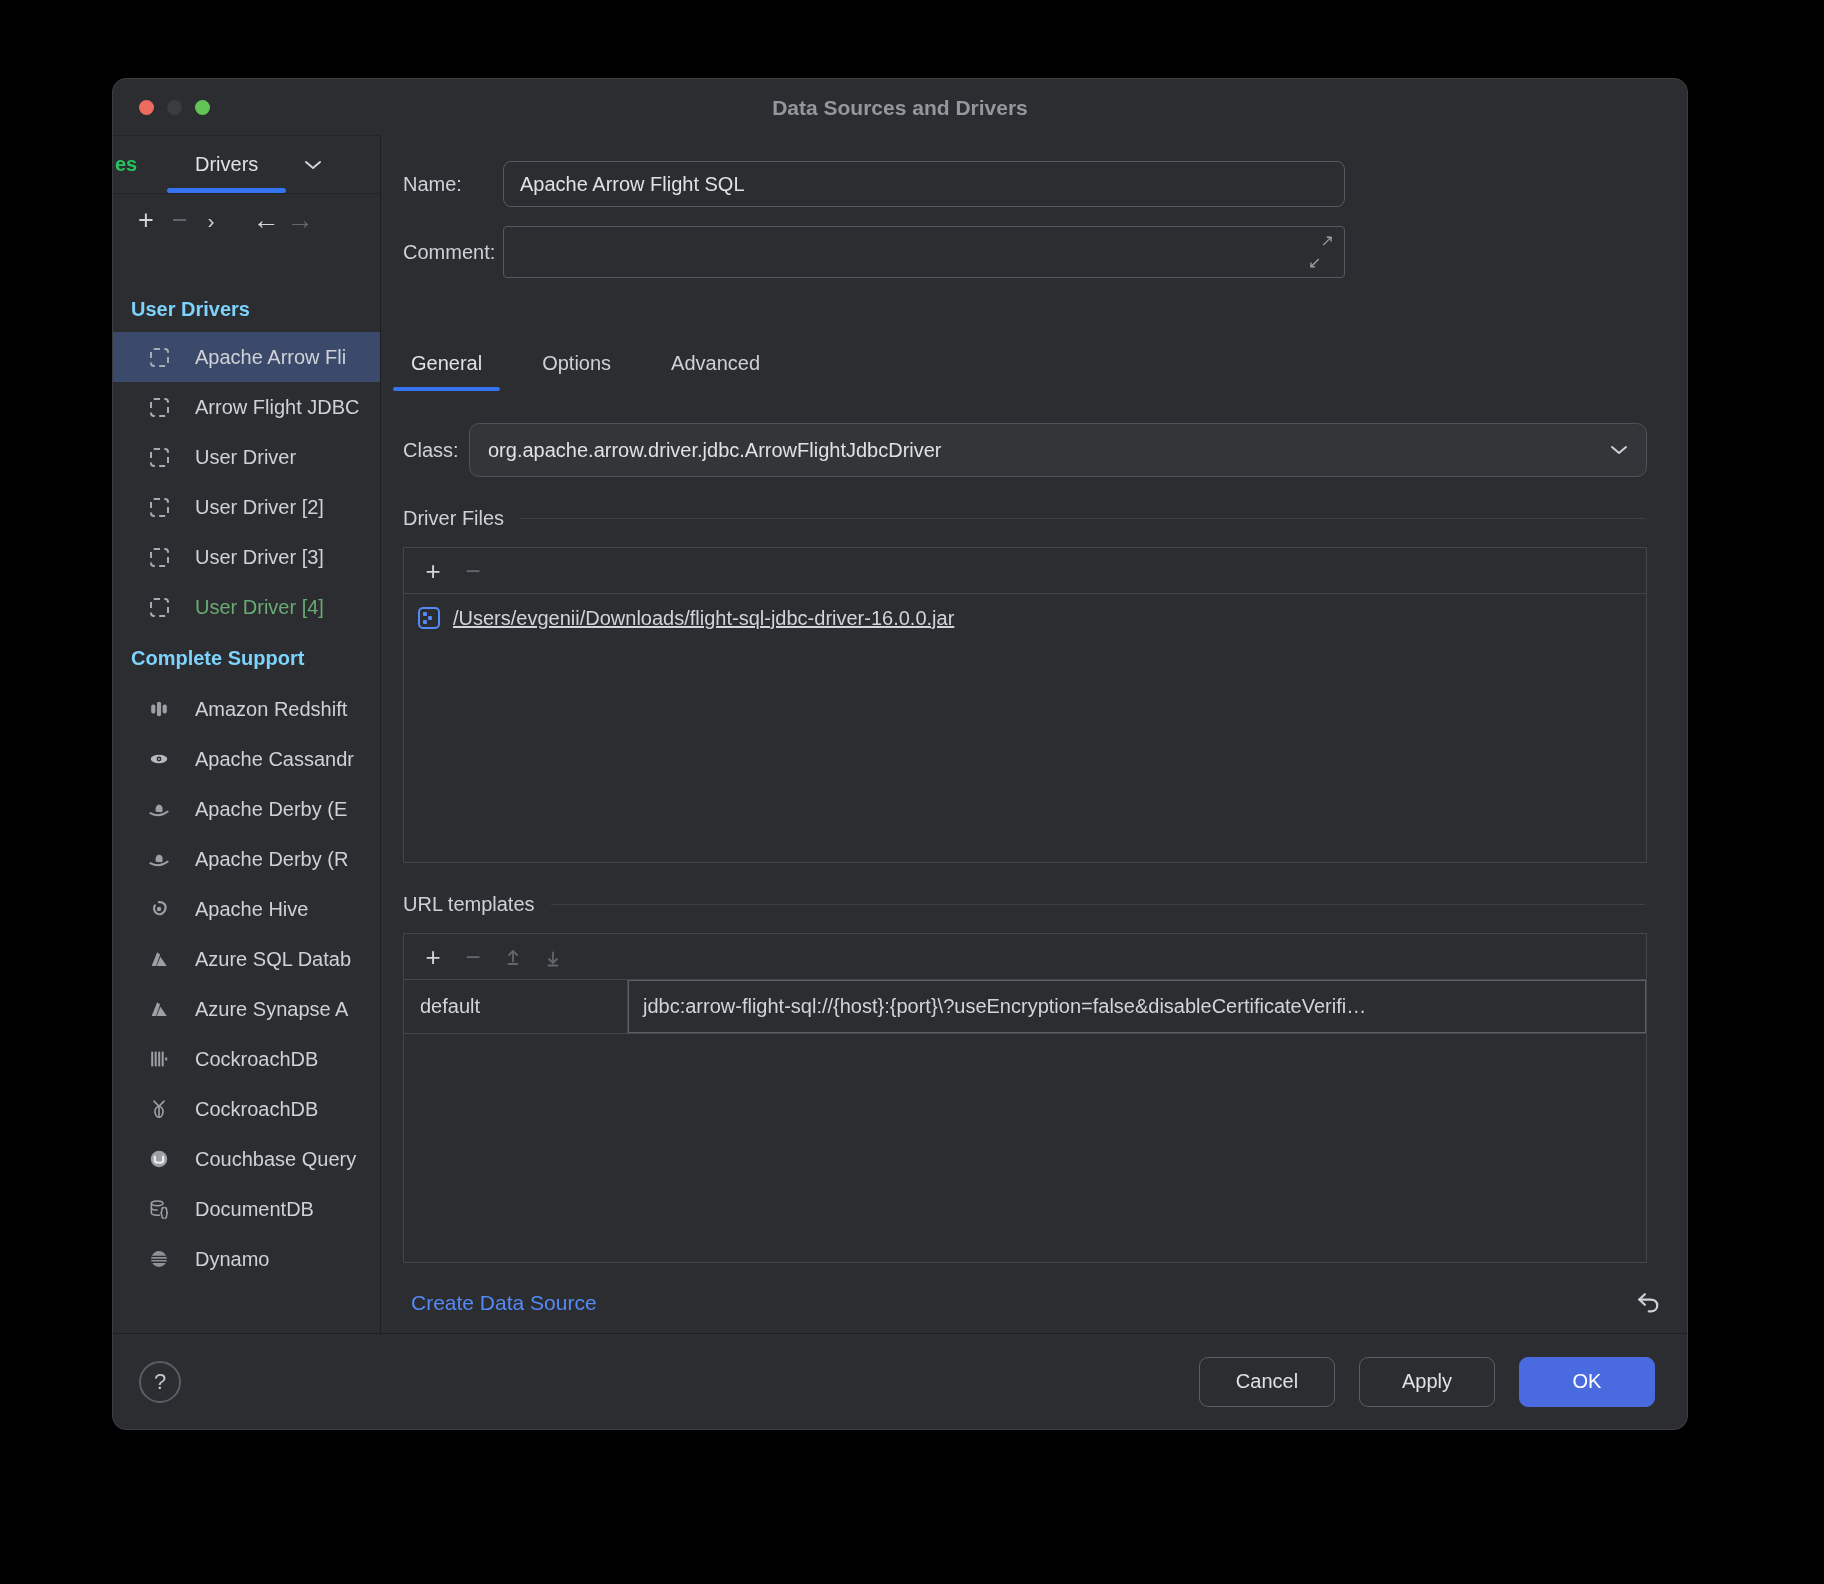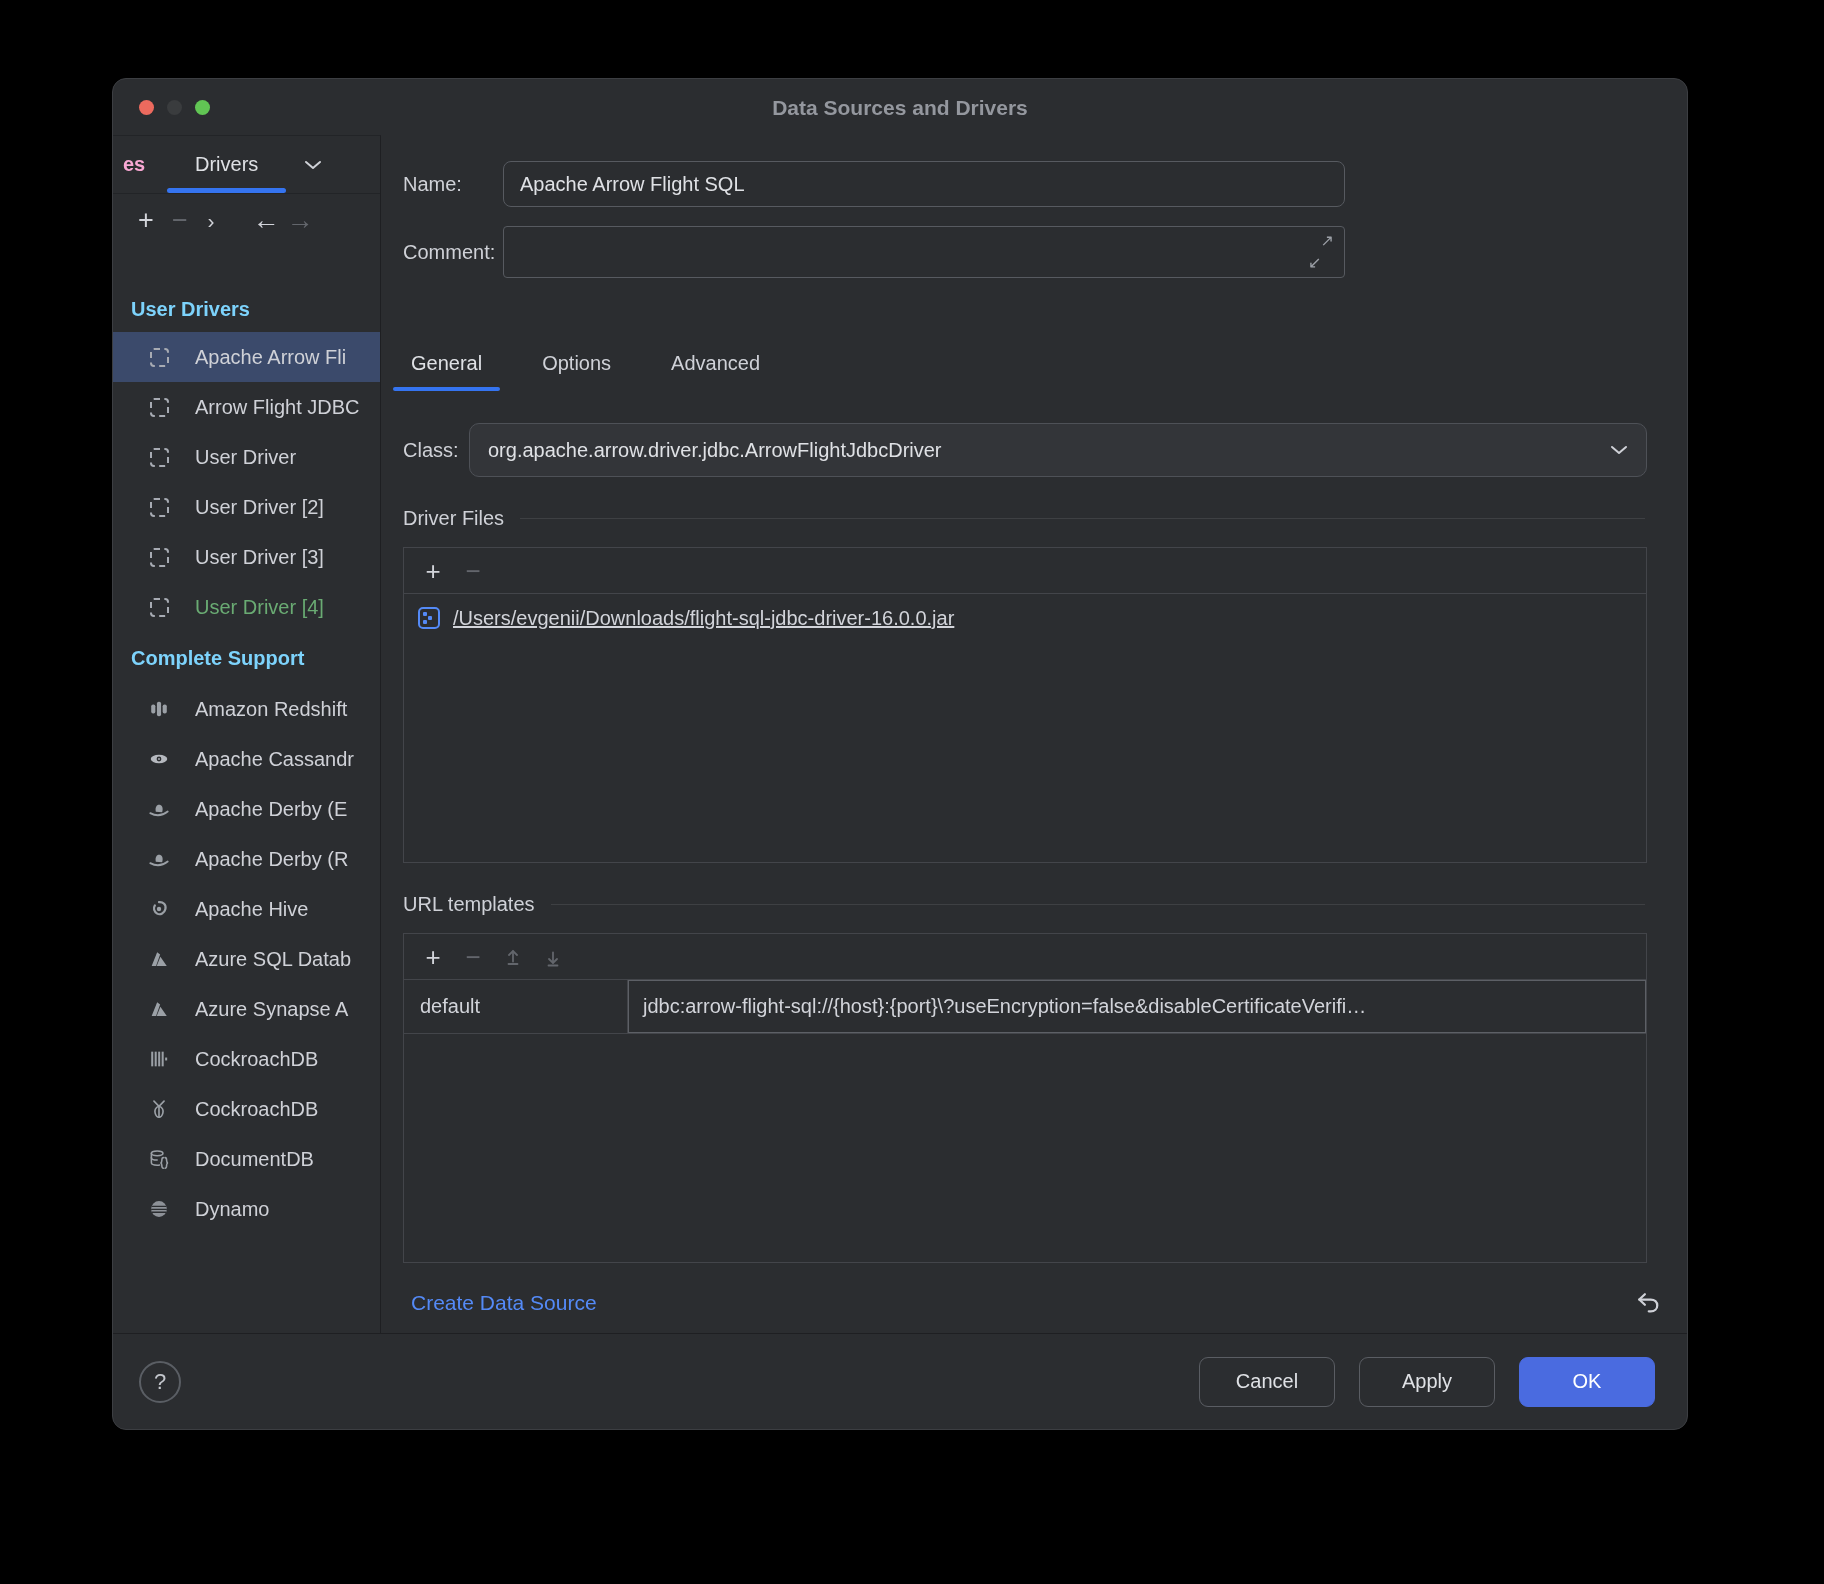--- a/index.html
+++ b/index.html
@@ -19,21 +19,21 @@
   .light.green{background:#61c554;}
   .win-title{text-align:center;line-height:58px;font-weight:bold;font-size:21px;color:#94979e;}
 
   
   .main{flex:1;display:flex;min-height:0;}
 
   
   .sidebar{width:268px;flex:none;border-right:1px solid #1e1f22;border-top:1px solid #222427;
     display:flex;flex-direction:column;overflow:hidden;}
   .tabstrip{height:58px;flex:none;display:flex;align-items:stretch;border-bottom:1px solid #222427;position:relative;}
-  .tab-cut{line-height:56px;font-weight:bold;font-size:20px;color:#f9a8d4;padding-left:10px;width:52px;}
+  .tab-cut{line-height:56px;font-weight:bold;font-size:20px;color:#22c55e;padding-left:2px;width:52px;}
   .tab-active{position:relative;line-height:56px;font-weight:normal;font-size:20px;color:#dfe1e5;padding:0 30px;}
   .tab-active::after{content:"";position:absolute;left:2px;right:2px;bottom:0;height:5px;background:#3574f0;border-radius:3px;}
   .tab-chevron{align-self:center;margin-left:16px;}
 
   .sb-toolbar{height:52px;flex:none;display:flex;align-items:center;padding-left:16px;}
   .tb-ic{font-size:27px;font-weight:300;width:34px;text-align:center;color:#d2d4da;line-height:1;}
   .tb-ic.dim{color:#63666c;}
   .tb-ic.small{font-size:21px;width:28px;}
   .tb-gap{width:24px;}
 
@@ -267,20 +267,29 @@
             <svg class="ic" width="22" height="22" viewBox="0 0 24 24" fill="none" stroke="#9ba0a6" stroke-width="1.8" stroke-linecap="round">
                 <path d="M6.5 3.5 L12 9 L17.5 3.5"></path>
                 <path d="M12 9 V21"></path>
                 <path d="M12 9 C8 10 7 13.5 7.8 16.5 C8.6 19.5 10.3 21 12 21 C13.7 21 15.4 19.5 16.2 16.5 C17 13.5 16 10 12 9z"></path>
               </svg>
           </span>
             <span>CockroachDB</span>
         </div>
         <div class="sb-item">
           <span class="sb-ico">
+            <svg class="ic" width="22" height="22" viewBox="0 0 24 24">
+                <circle cx="12" cy="12" r="9" fill="#9ba0a6"></circle>
+                <path d="M7.5 9.5 v4.2 c0 1.3 1 2.3 2.3 2.3 h4.4 c1.3 0 2.3-1 2.3-2.3 V9.5" fill="none" stroke="#e8e9eb" stroke-width="2.6" stroke-linecap="round"></path>
+              </svg>
+          </span>
+            <span>Couchbase Query</span>
+        </div>
+        <div class="sb-item">
+          <span class="sb-ico">
             <svg class="ic" width="22" height="22" viewBox="0 0 24 24" fill="none" stroke="#9ba0a6" stroke-width="1.7" stroke-linecap="round">
                 <ellipse cx="10" cy="5.8" rx="6.3" ry="2.6"></ellipse>
                 <path d="M3.7 5.8 v10.4 c0 1.4 2.8 2.6 6.3 2.6 1 0 1.9-.1 2.7-.3"></path>
                 <path d="M3.7 10.5 c0 1.4 2.8 2.6 6.3 2.6"></path>
                 <path d="M16.8 10.5 c-1.7 0-1.7 1.8-1.7 2.9 s.2 2.6-1.5 2.9 c1.7.3 1.5 1.8 1.5 2.9 s0 2.9 1.7 2.9"></path>
                 <path d="M18.6 10.5 c1.7 0 1.7 1.8 1.7 2.9 s-.2 2.6 1.5 2.9 c-1.7.3-1.5 1.8-1.5 2.9 s0 2.9-1.7 2.9"></path>
               </svg>
           </span>
             <span>DocumentDB</span>
         </div>

